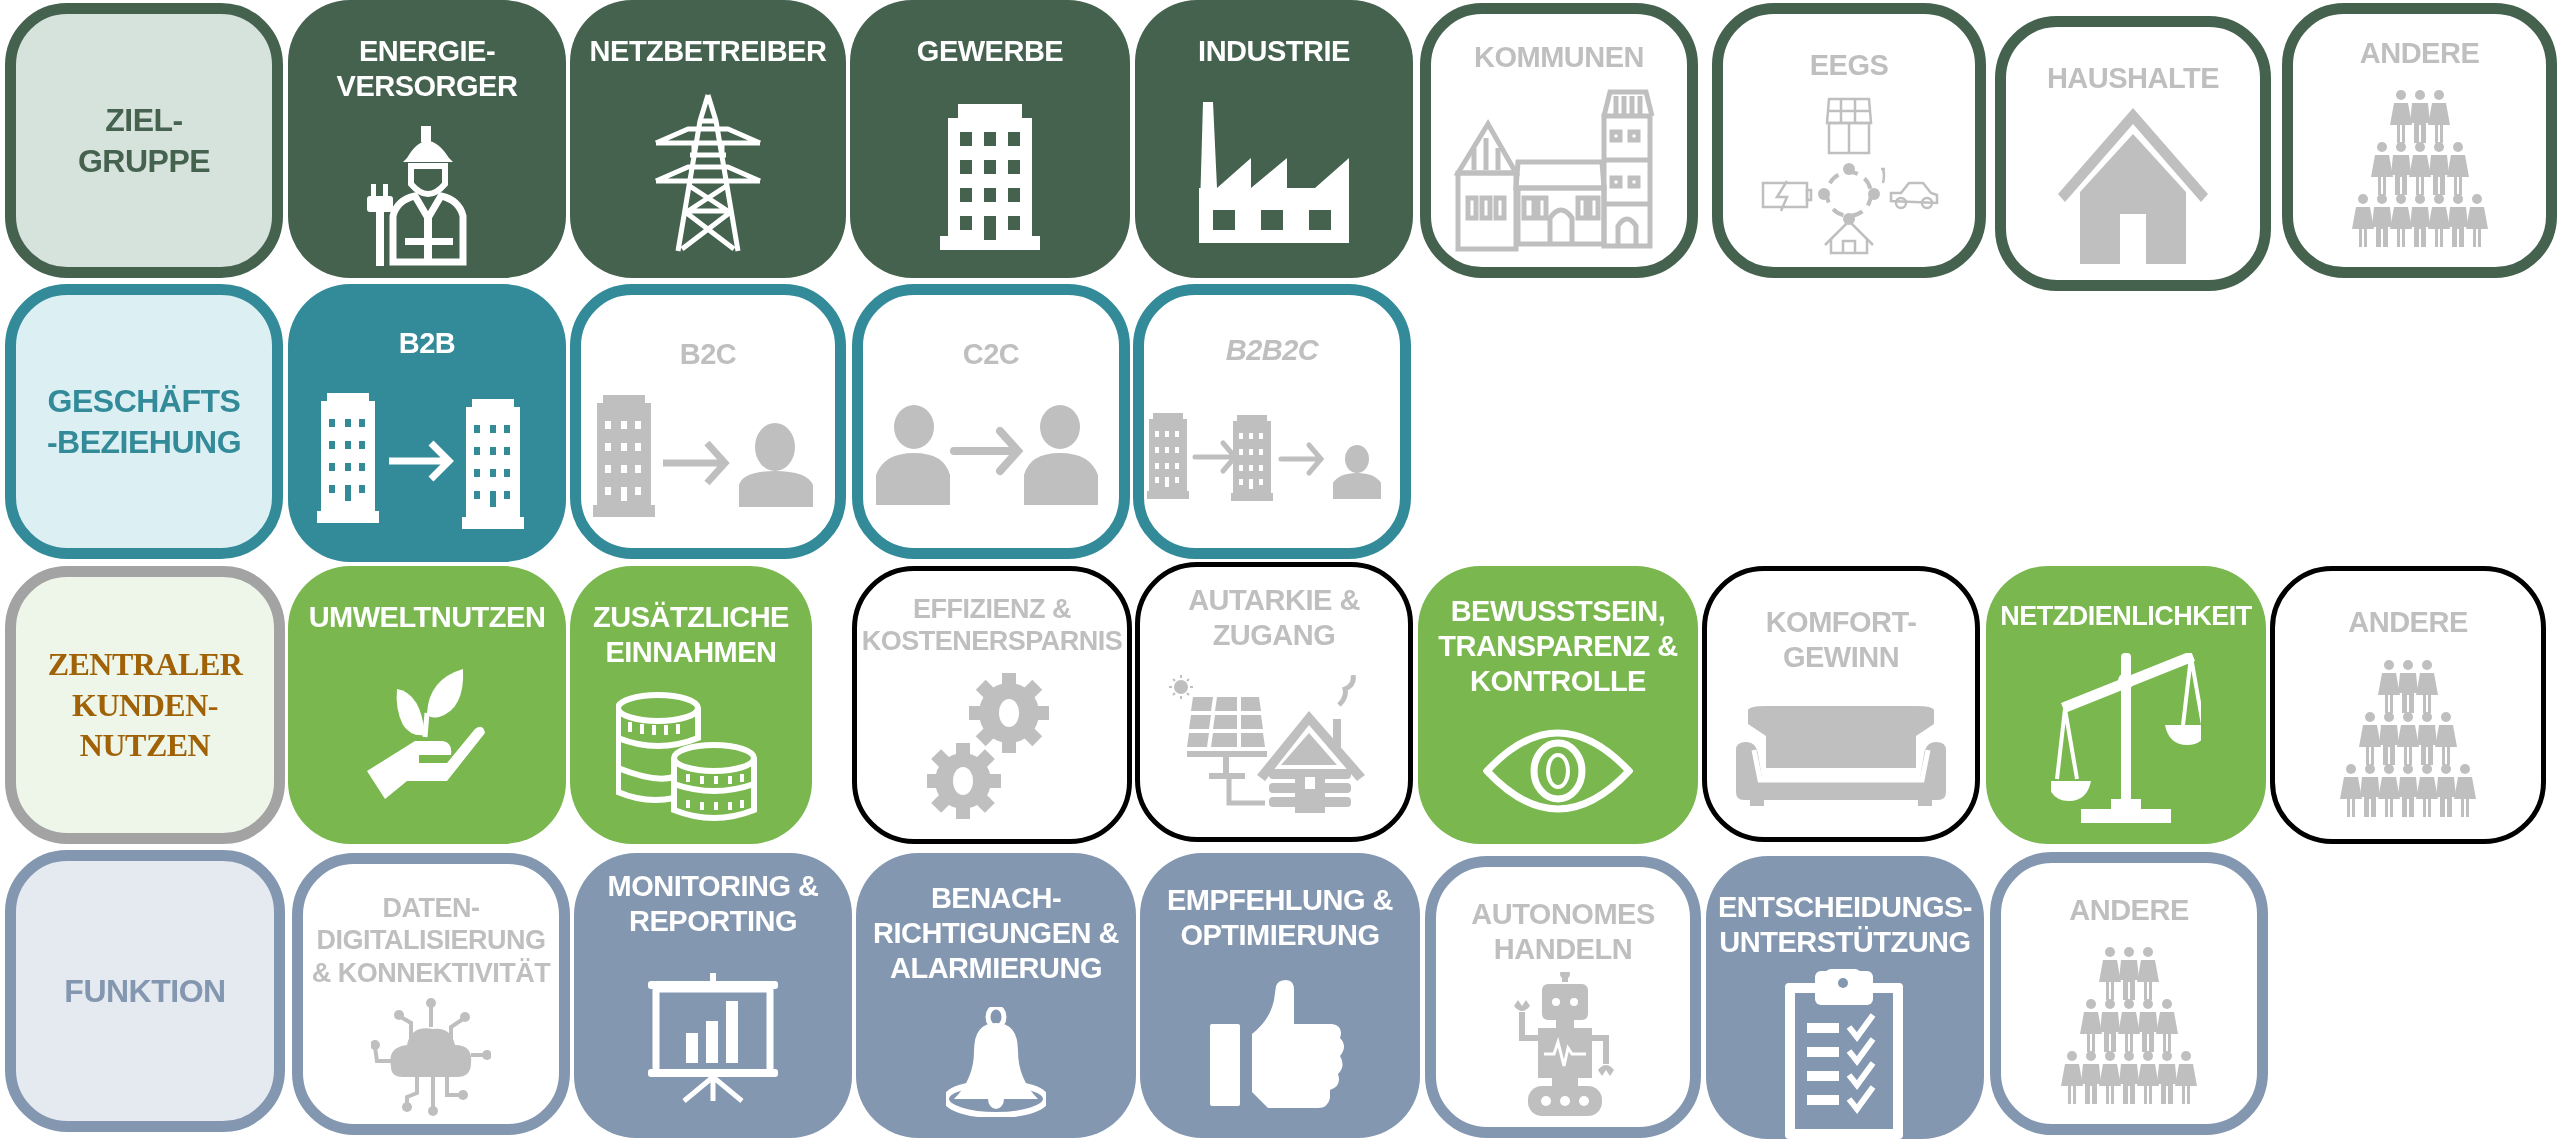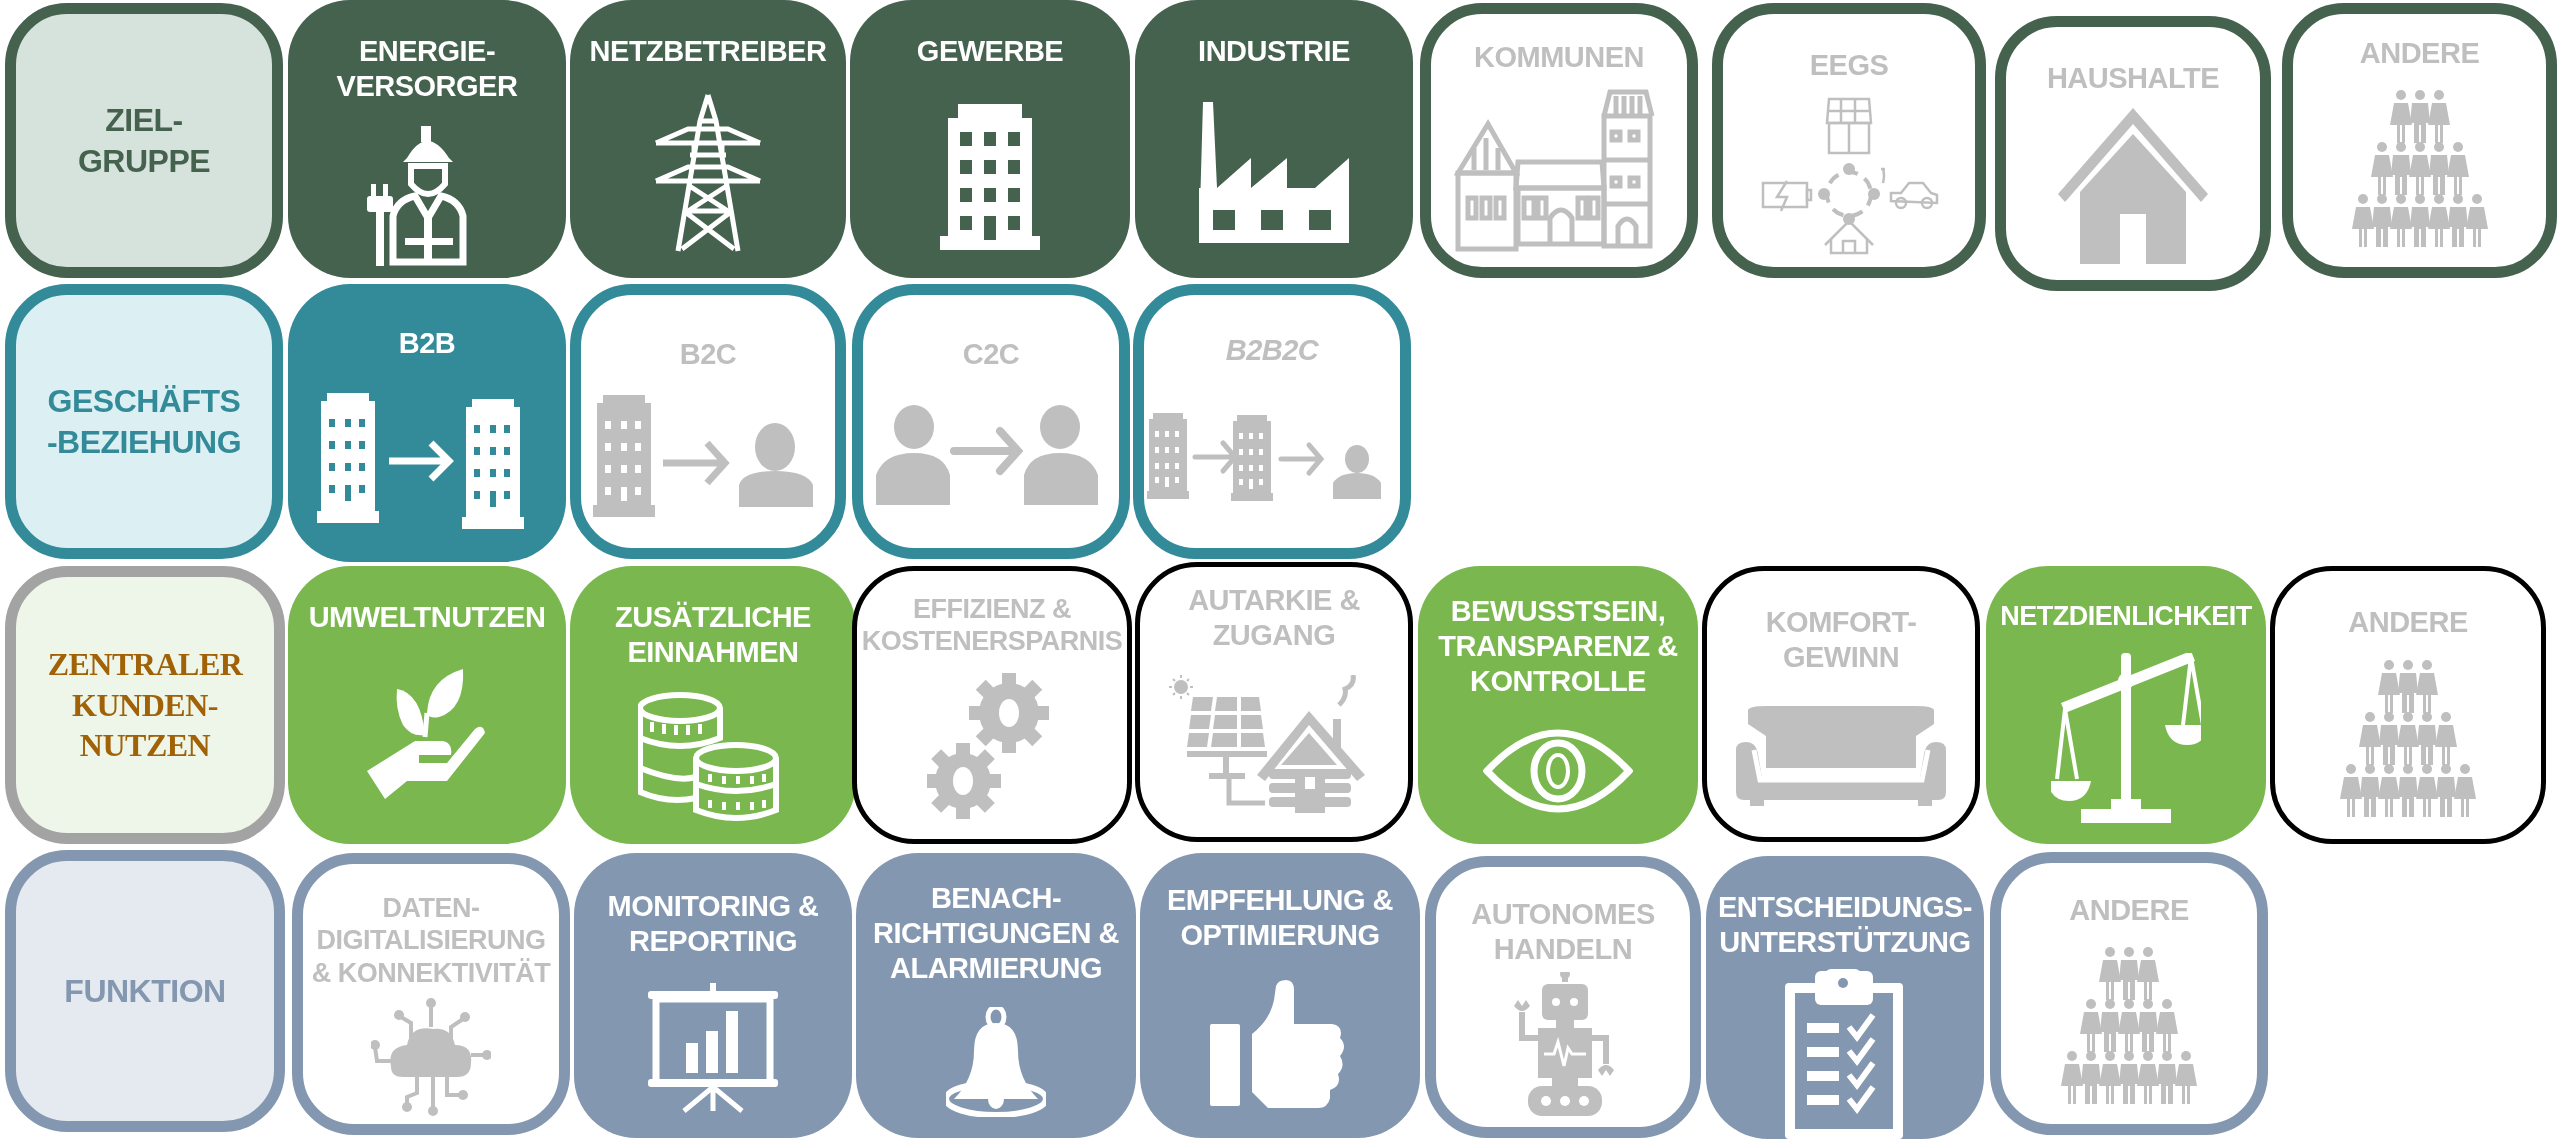--- a/index.html
+++ b/index.html
@@ -337,21 +337,21 @@
   <div class="icon">
     <svg width="120" height="140" viewBox="0 0 120 140" fill="#fff">
       <path d="M30 20 Q54 24 58 66 Q44 68 36 56 Q28 40 30 20 Z"></path>
       <path d="M96 0 Q98 40 72 48 Q62 50 60 44 Q62 10 96 0 Z"></path>
       <path d="M60 44 L58 68" stroke="#fff" stroke-width="5" fill="none"></path>
       <path d="M0 102 L48 72 L76 72 Q86 74 84 86 L52 86 L52 94 L80 94 L108 60 Q116 54 118 64 L80 112 L40 112 L18 130 Z"></path>
     </svg>
   </div>
 </div>
 
-<div class="tile g3 on cell" style="left:570px;top:566px;width:286px;height:278px;">
+<div class="tile g3 on cell" style="left:570px;top:566px;width:242px;height:278px;">
   <div class="label">ZUSÄTZLICHE
 EINNAHMEN</div>
   <div class="icon">
     <svg width="150" height="130" viewBox="0 0 150 130" fill="none" stroke="#fff" stroke-width="6">
       <ellipse cx="42" cy="16" rx="40" ry="13"></ellipse>
       <path d="M2 16 L2 46 Q42 62 82 46 L82 16"></path>
       <path d="M2 46 L2 76 Q42 92 60 84"></path>
       <path d="M2 76 L2 100 Q30 112 58 106"></path>
       <ellipse cx="98" cy="66" rx="40" ry="13"></ellipse>
       <path d="M58 66 L58 118 Q98 134 138 118 L138 66"></path>
@@ -549,21 +549,21 @@
       <circle cx="4" cy="48" r="5"></circle>
         <circle cx="116" cy="58" r="5"></circle>
         <circle cx="36" cy="110" r="5"></circle>
       <circle cx="62" cy="114" r="5"></circle>
         <circle cx="92" cy="98" r="5"></circle>
     </svg>
   </div>
 </div>
 
 <div class="tile g4 on cell" style="left:574px;top:853px;width:278px;height:285px;">
-  <div class="label" style="margin-top:36px;">MONITORING &amp;
+  <div class="label" style="margin-top:16px;">MONITORING &amp;
 REPORTING</div>
   <div class="icon">
     <svg width="130" height="130" viewBox="0 0 130 130" fill="#fff">
       <rect x="62" y="0" width="6" height="10"></rect>
       <rect x="0" y="8" width="130" height="8" rx="3"></rect>
       <rect x="8" y="16" width="114" height="84" fill="none" stroke="#fff" stroke-width="7"></rect>
       <rect x="0" y="96" width="130" height="8" rx="3"></rect>
       <rect x="38" y="60" width="12" height="30"></rect>
         <rect x="58" y="48" width="12" height="42"></rect>
         <rect x="78" y="28" width="12" height="62"></rect>

